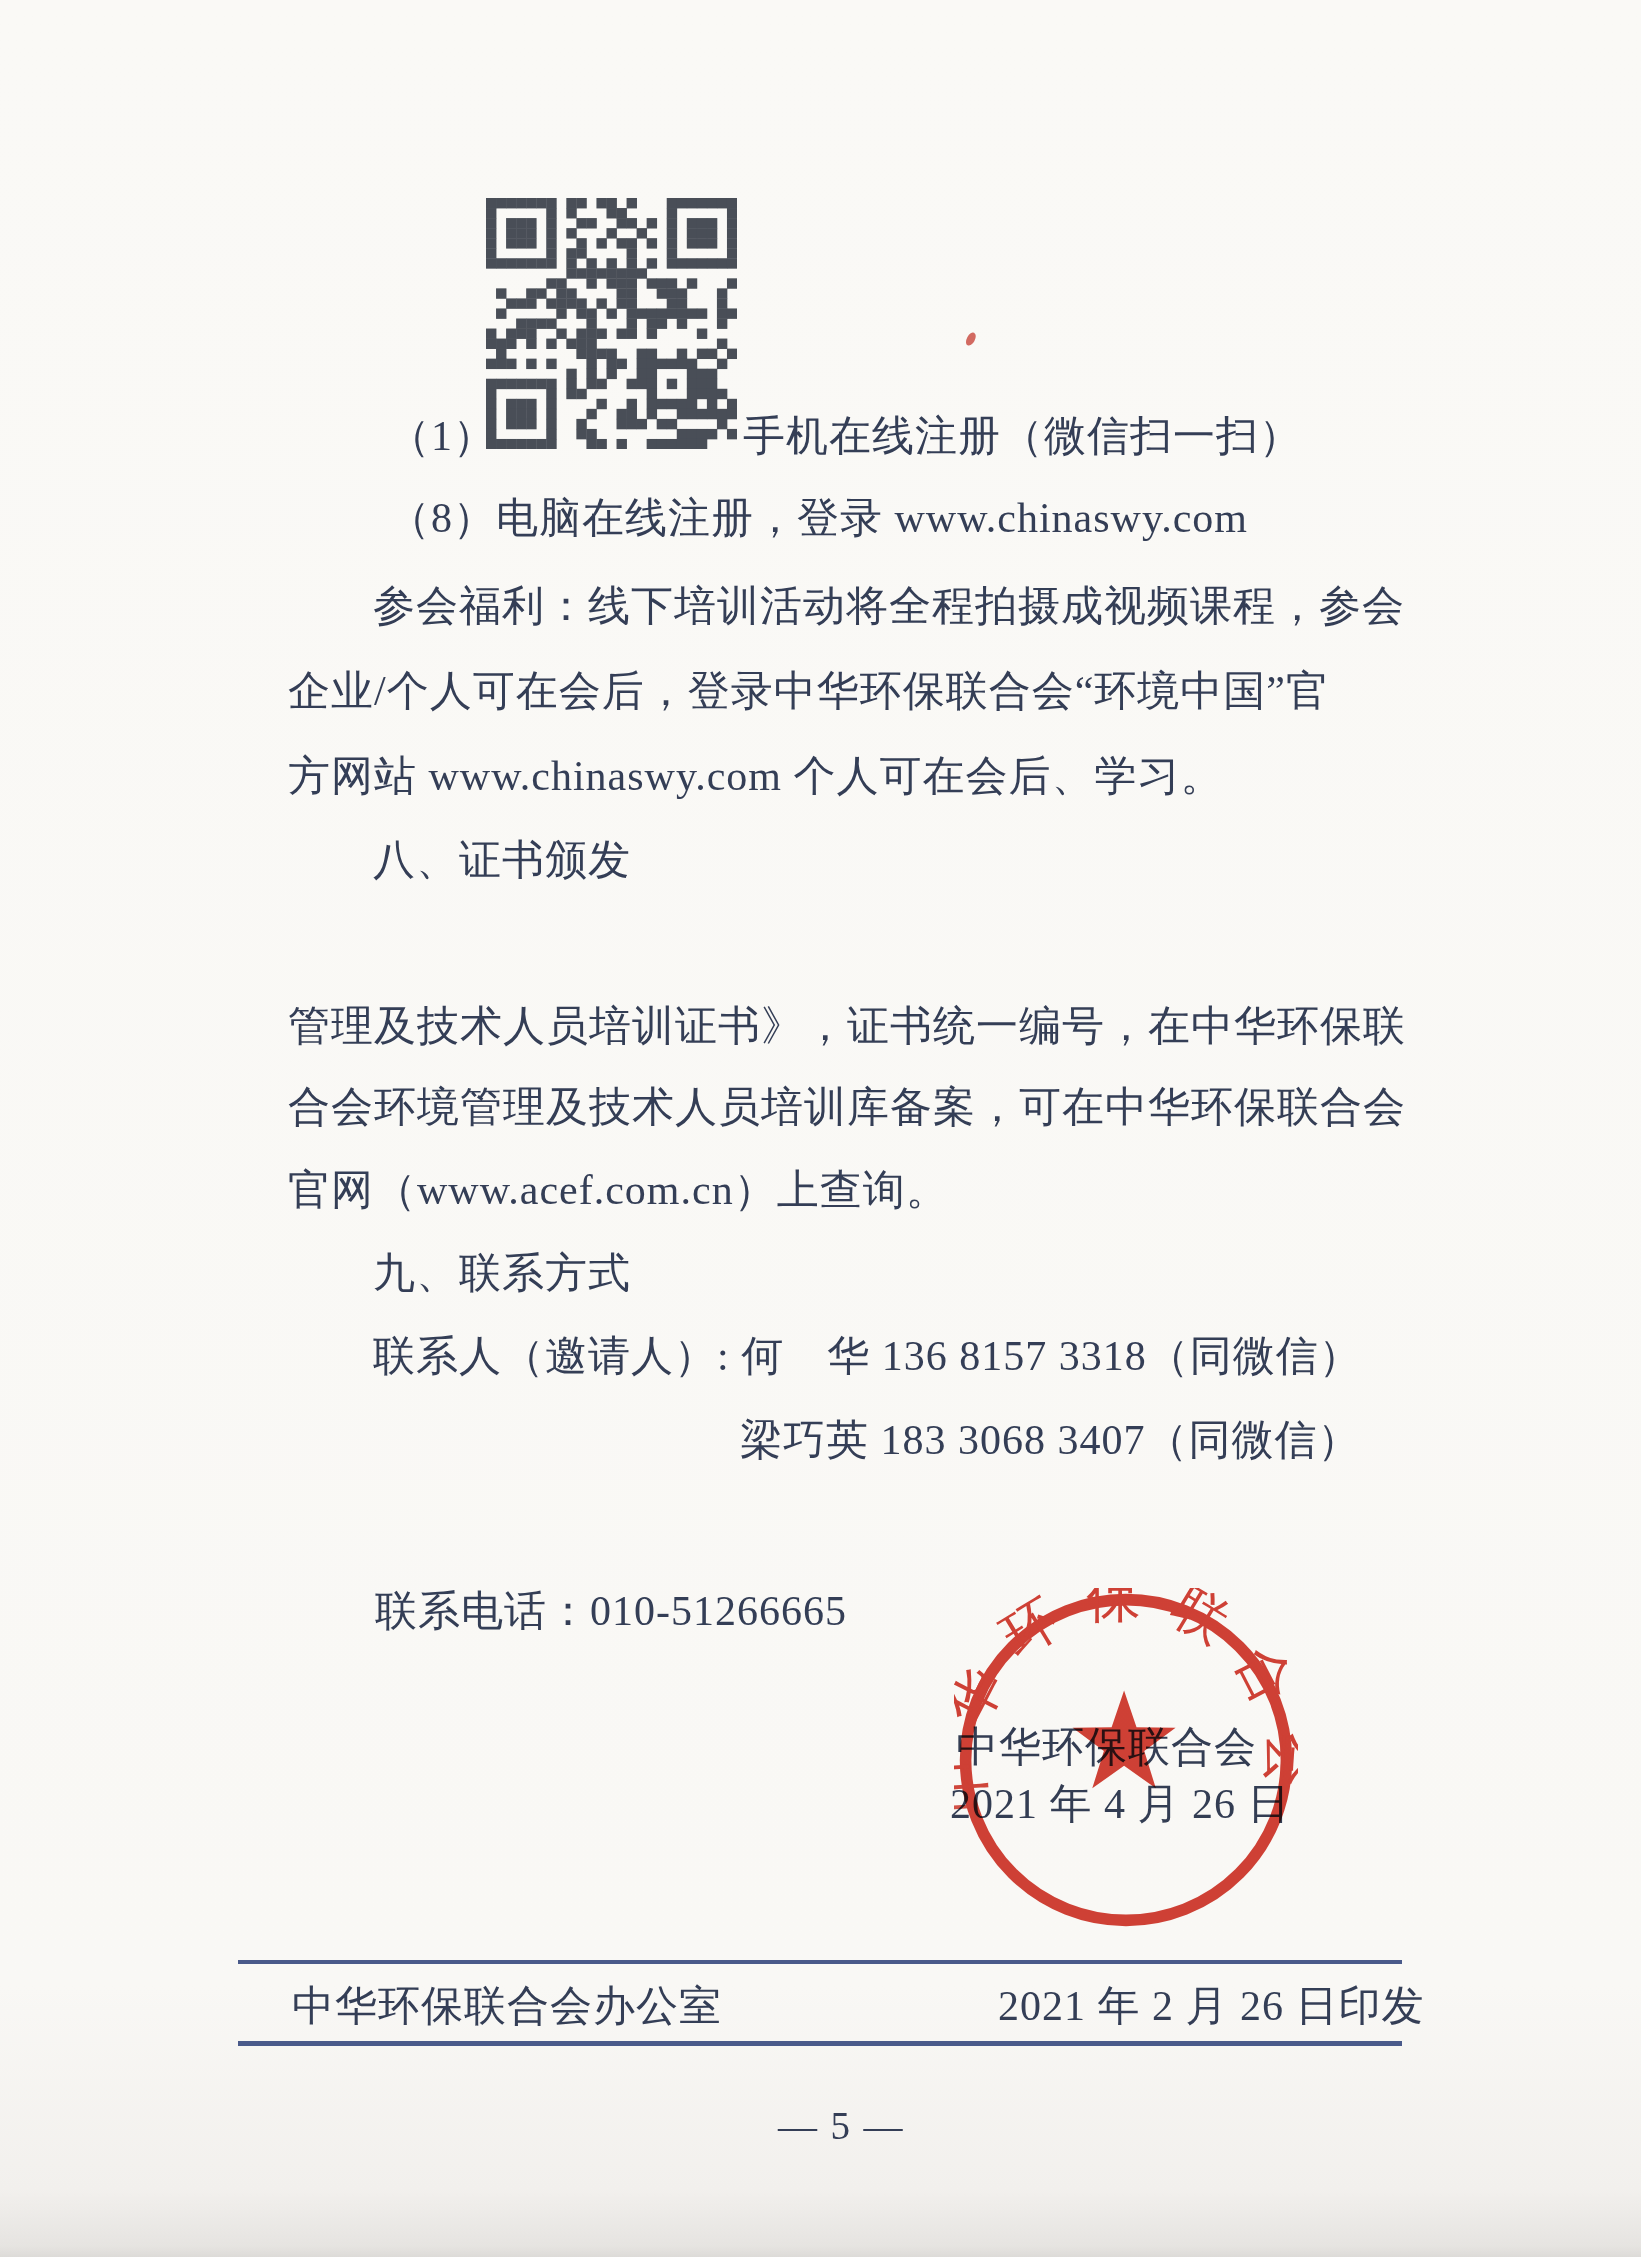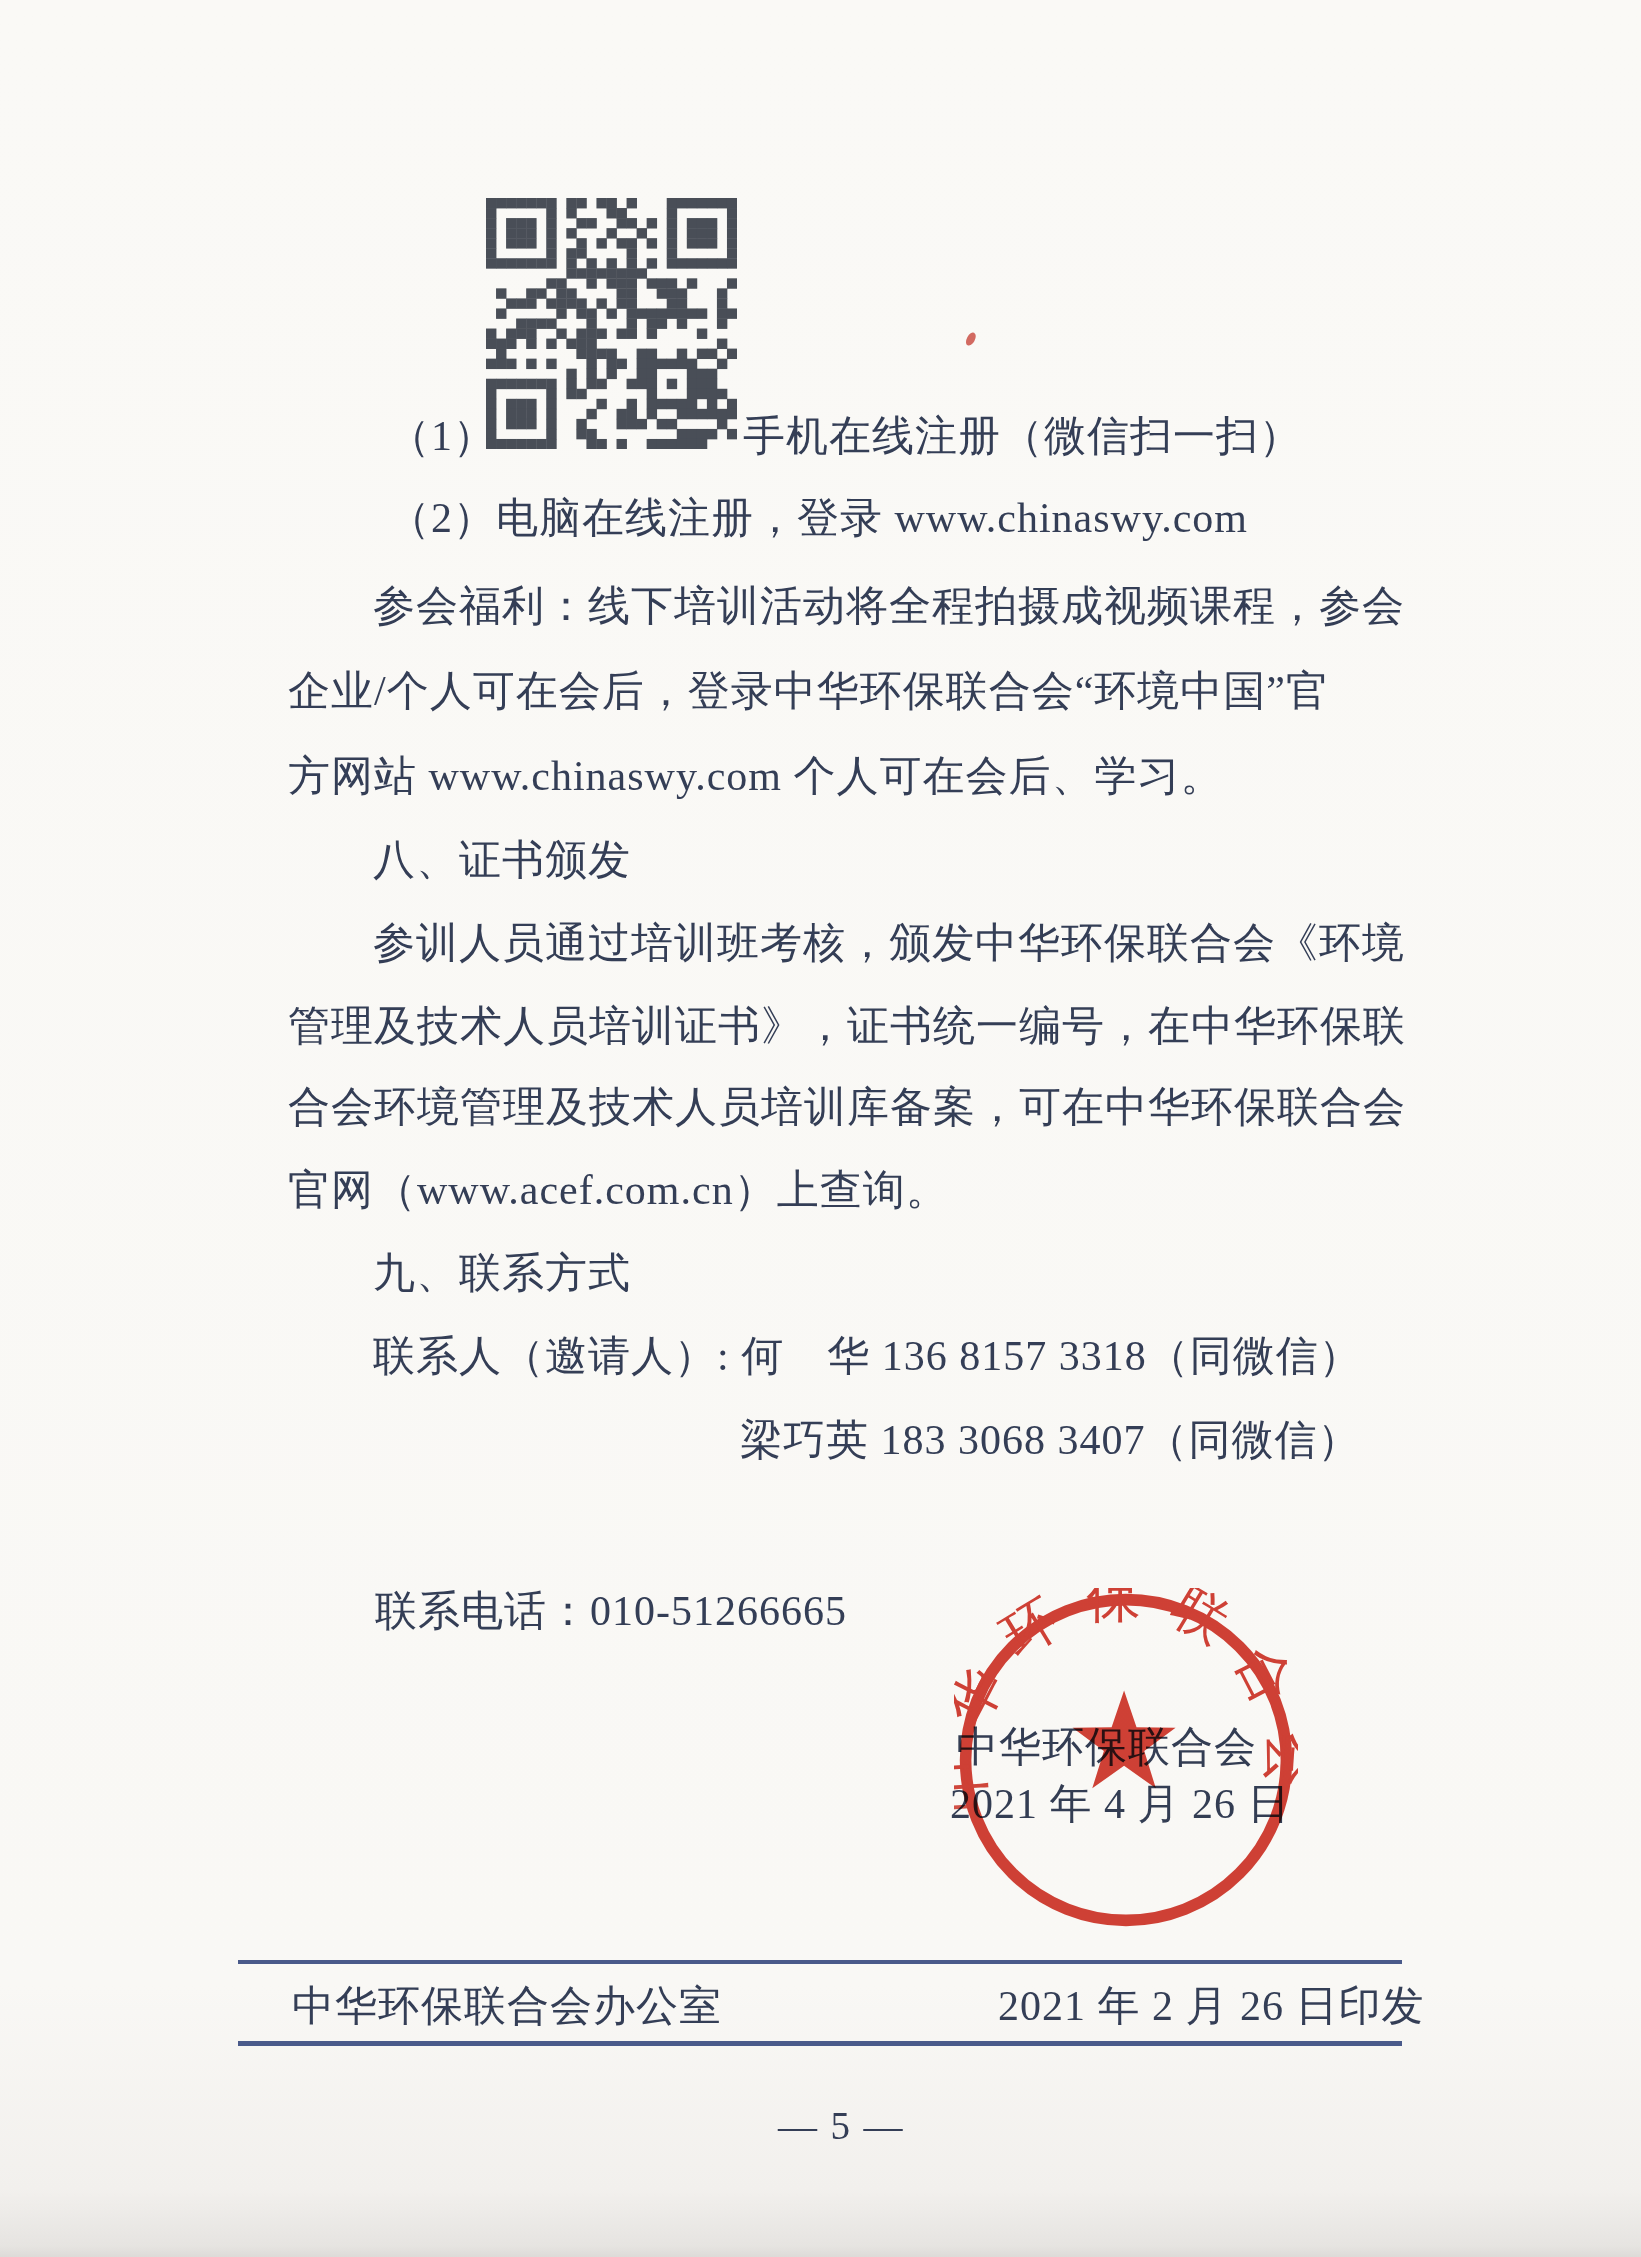--- a/index.html
+++ b/index.html
@@ -345,28 +345,27 @@
         <rect x="197.6" y="249.6" width="10.8" height="10.8"></rect>
         <rect x="208.0" y="249.6" width="10.8" height="10.8"></rect>
         <rect x="218.4" y="249.6" width="10.8" height="10.8"></rect>
       </g>
     </svg>
 
   <div class="speck"></div>
 
   <div class="abs t" style="left:388px;top:413px">（1）</div>
   <div class="abs t" style="left:743px;top:413px">手机在线注册（微信扫一扫）</div>
-  <div class="abs t" style="left:388px;top:495px">（2）电脑在线注册，登录 www.chinaswy.com</div>
+  <div class="abs t" style="left:388px;top:495px">（8）电脑在线注册，登录 www.chinaswy.com</div>
 
   <div class="abs t" style="left:288px;top:668px">企业/个人可在会后，登录中华环保联合会“环境中国”官</div>
   <div class="abs t" style="left:373px;top:583px">参会福利：线下培训活动将全程拍摄成视频课程，参会</div>
   <div class="abs t" style="left:288px;top:753px">方网站 www.chinaswy.com 个人可在会后、学习。</div>
 
   <div class="abs t" style="left:373px;top:837px">八、证书颁发</div>
-  <div class="abs t" style="left:373px;top:920px">参训人员通过培训班考核，颁发中华环保联合会《环境</div>
   <div class="abs t" style="left:288px;top:1003px">管理及技术人员培训证书》，证书统一编号，在中华环保联</div>
   <div class="abs t" style="left:288px;top:1167px">官网（www.acef.com.cn）上查询。</div>
   <div class="abs t" style="left:288px;top:1084px">合会环境管理及技术人员培训库备案，可在中华环保联合会</div>
 
   <div class="abs t" style="left:373px;top:1250px">九、联系方式</div>
   <div class="abs t" style="left:373px;top:1333px">联系人（邀请人）: 何　华 136 8157 3318（同微信）</div>
   <div class="abs t" style="left:740px;top:1417px">梁巧英 183 3068 3407（同微信）</div>
   <div class="abs t" style="left:375px;top:1588px">联系电话：010-51266665</div>
 
   <svg class="stamp" viewBox="0 0 356 356" role="img">

